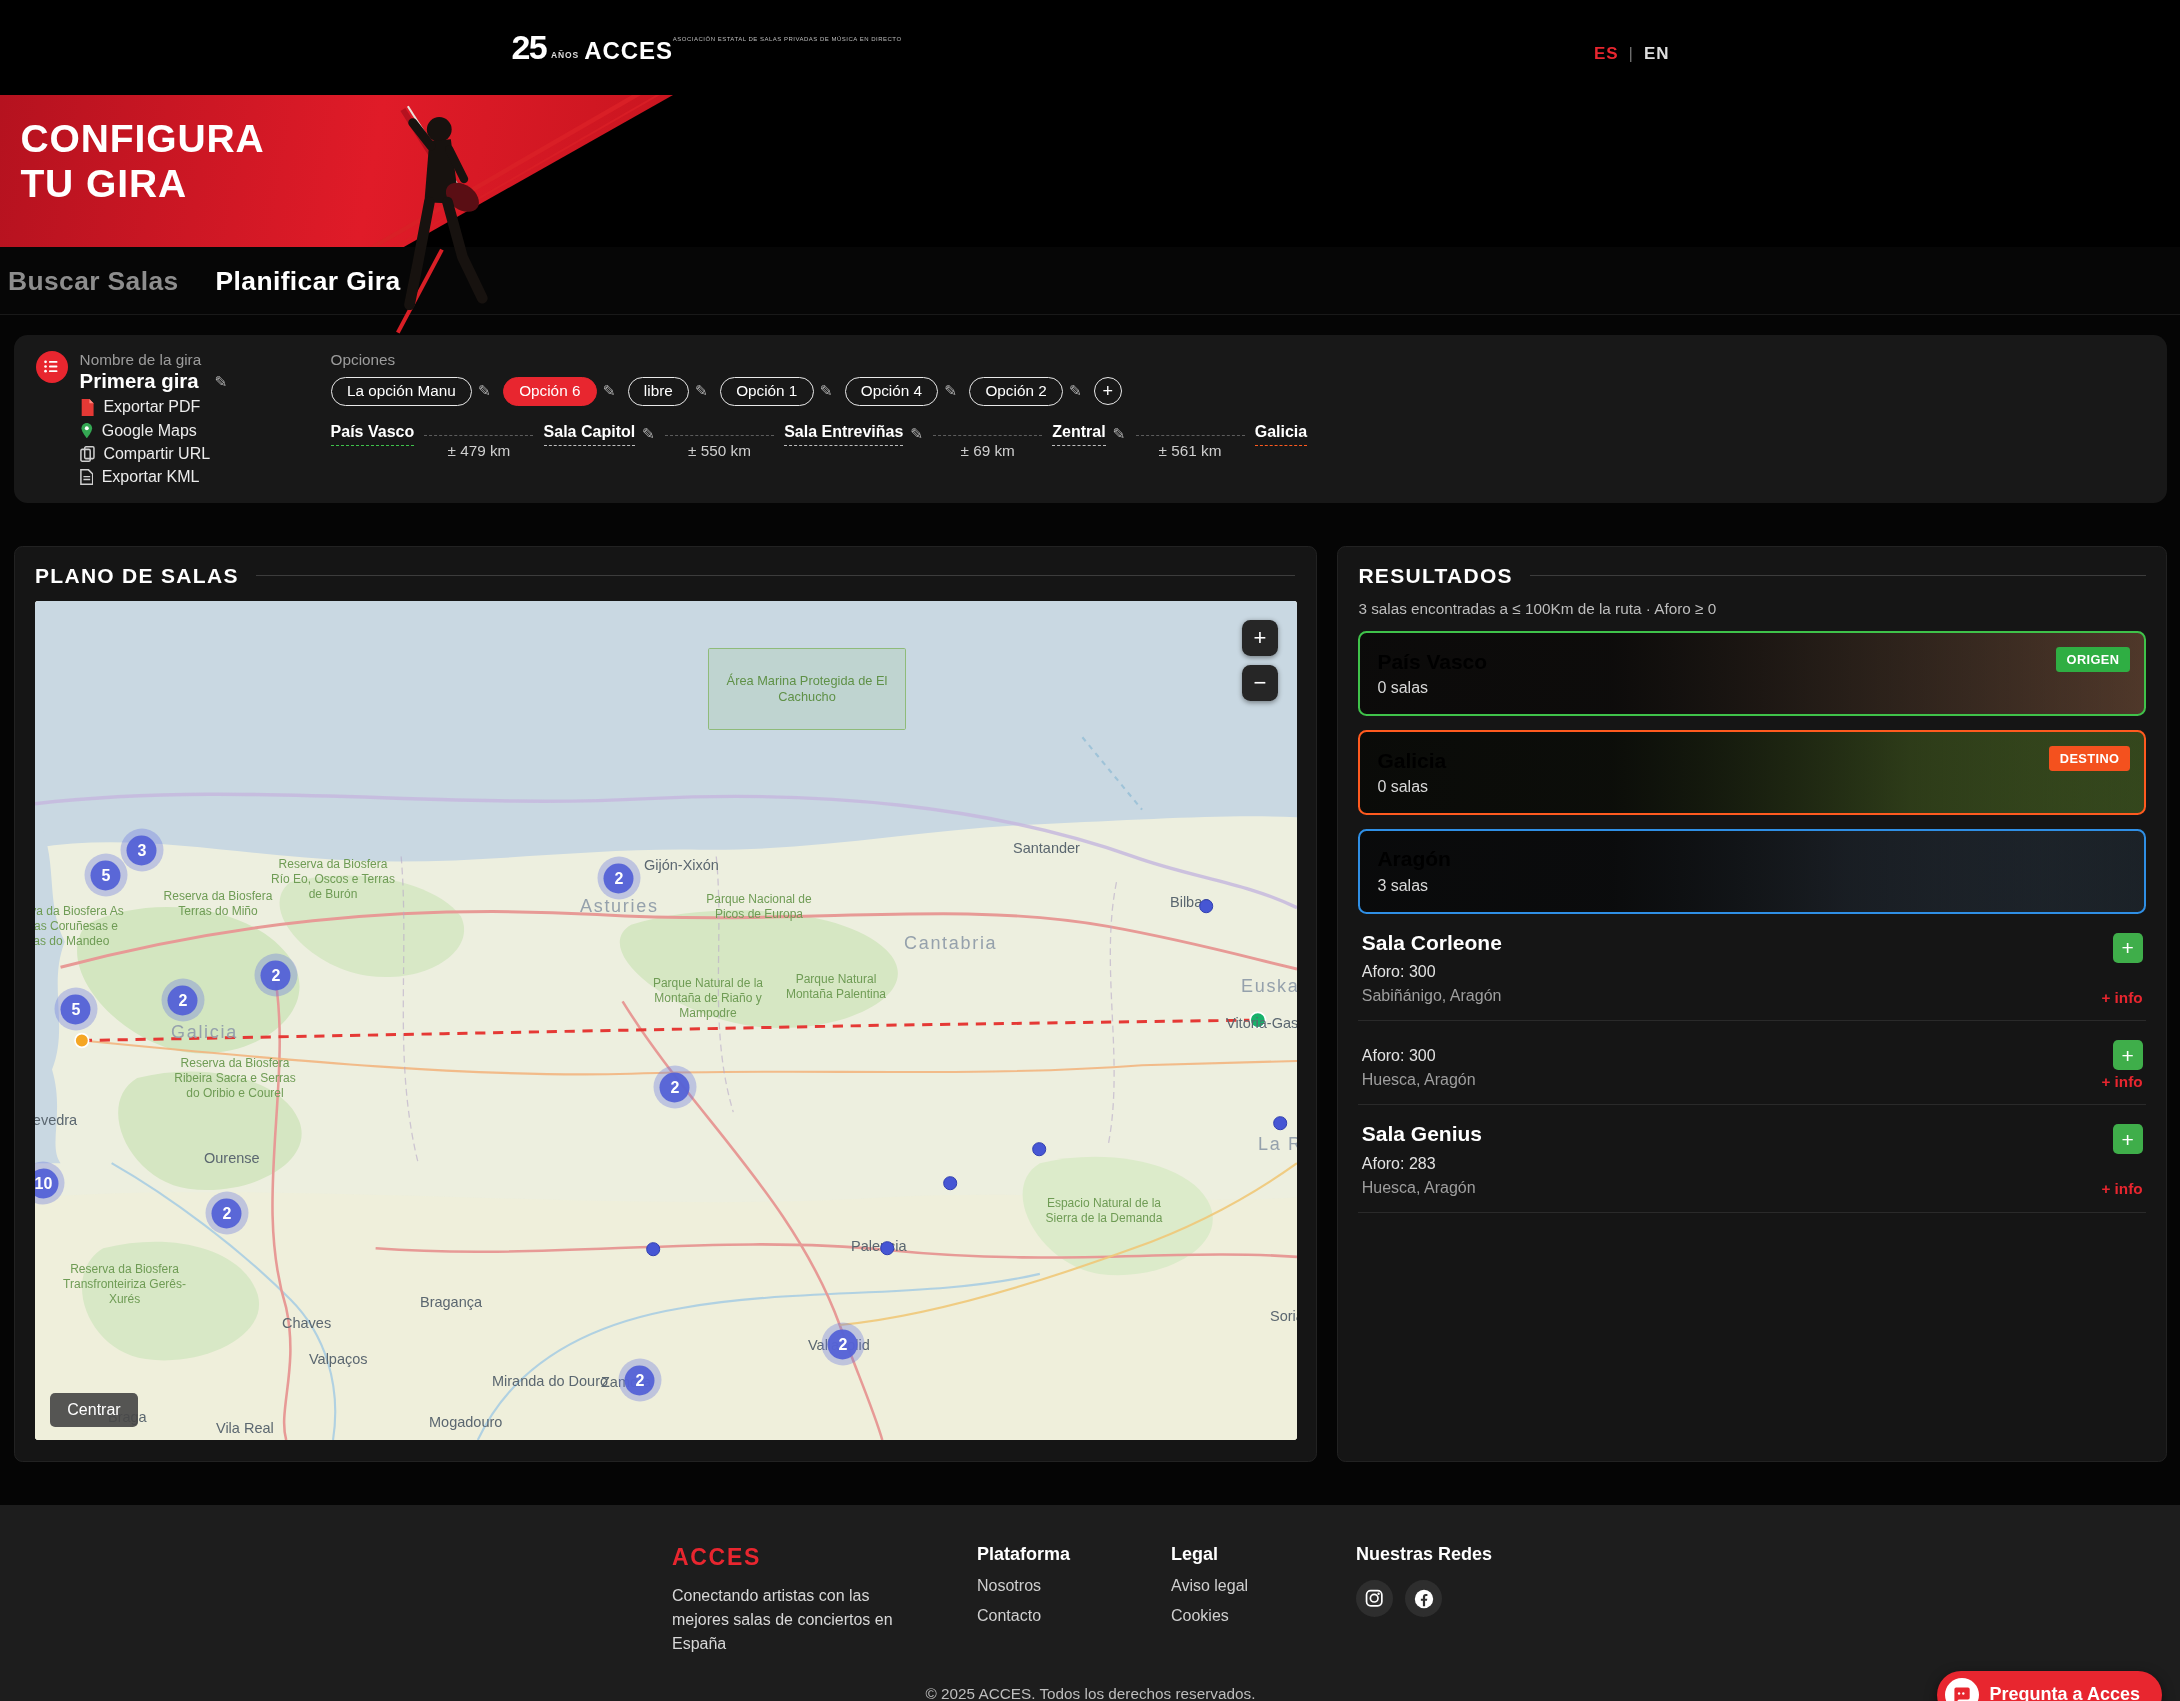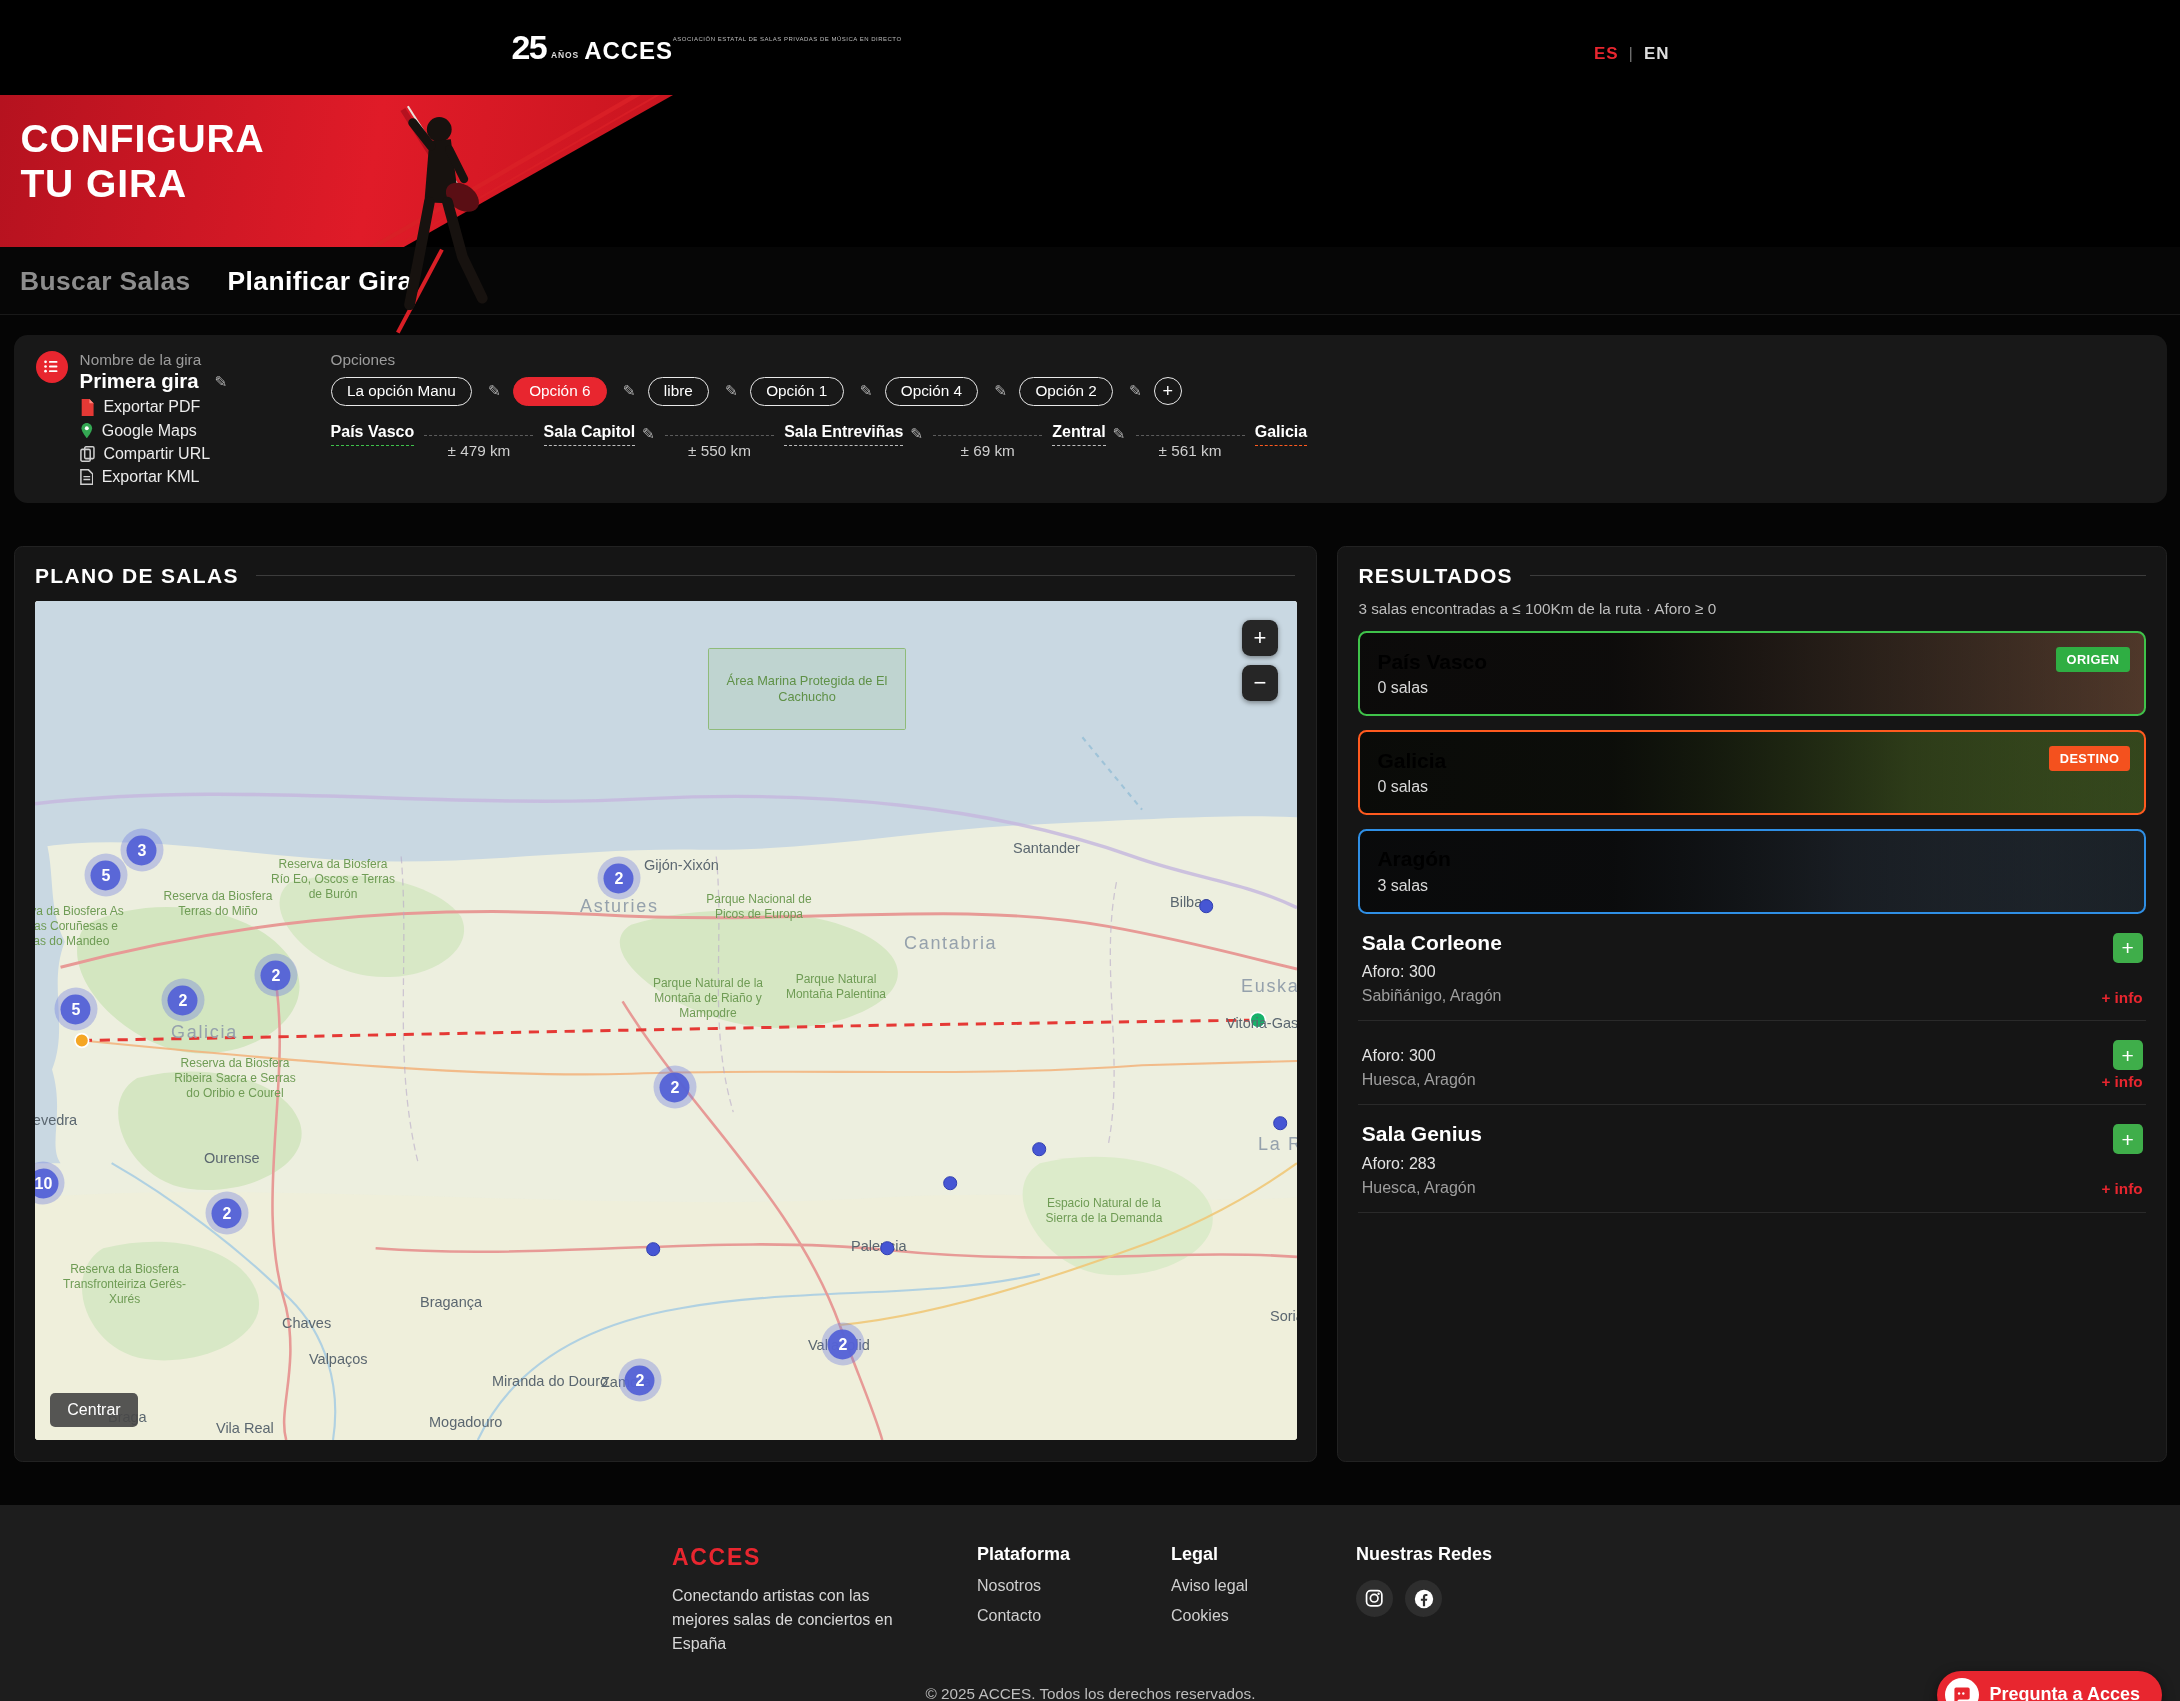--- a/index.html
+++ b/index.html
@@ -30,21 +30,21 @@
     background:linear-gradient(100deg,#b5121f,#e01b28 55%,#c8151f);
     clip-path:polygon(0 0, 100% 0, 60% 100%, 0 100%); }
   .stripe { position:absolute; top:0; height:152px; background:#d91f26; transform:skewX(-60deg); transform-origin:top left; }
   .stripe1 { left:632px; width:8.5px; }
   .stripe2 { left:656px; width:4.3px; opacity:.85; }
   .slash { position:absolute; left:373px; top:194px; width:94px; height:4.3px; background:#d91f26; transform:rotate(-62deg); }
   .banner-title { position:absolute; left:20.4px; top:22px; z-index:4; font-size:39px; font-weight:800; letter-spacing:0.9px; line-height:1.15; }
   .guitarist { position:absolute; left:388px; top:3.4px; height:215px; z-index:6; }
 
   
-  .tabs { display:flex; align-items:baseline; gap:37px; padding:19px 20px 17px;
+  .tabs { display:flex; align-items:baseline; gap:37px; padding:19px 8px 17px;
     border-bottom:0.9px solid rgba(255,255,255,0.08); background:#060606; }
   .tab { background:none; border:none; font-size:26.4px; font-weight:800; letter-spacing:0.4px; }
   .tab.inactive { color:#8d8d8d; }
   .tab.active { color:#fff; }
 
   
   .tour-panel { margin:20.4px 13.6px 0; background:#181818; border-radius:13.6px; padding:15.3px 22px 17px;
     display:flex; gap:39px; }
   .tour-left { width:256px; flex-shrink:0; }
   .tour-head { display:flex; gap:12px; }
@@ -55,21 +55,21 @@
   .tour-name { font-size:20.4px; font-weight:700; }
   .pencil { color:#b5b5b5; font-size:15.3px; background:none; border:none; }
   .tour-actions { margin-left:44px; margin-top:5.1px; }
   .action { display:flex; align-items:center; gap:8.5px; font-size:16px; color:#ececec; margin-top:5.1px;
     background:none; border:none; }
   .action svg { flex-shrink:0; }
 
   .tour-right { flex:1; }
   .options-label { font-size:15.3px; color:#9c9c9c; }
   .pills { display:flex; align-items:center; flex-wrap:wrap; gap:12px; margin-top:8.5px; }
-  .pill-group { display:flex; align-items:center; gap:16px; }
+  .pill-group { display:flex; align-items:center; gap:6px; }
   .pill { border:1.3px solid #e9e9e9; background:transparent; color:#fff; font-size:15.3px;
     padding:4.3px 15.3px; border-radius:851px; font-weight:500; }
   .pill.selected { background:#e8262f; border-color:#e8262f; }
   .add-btn { width:28px; height:28px; border-radius:50%; border:1.3px solid #e9e9e9; background:none;
     color:#fff; font-size:18px; line-height:1; }
 
   .route { display:flex; align-items:flex-start; margin-top:17px; }
   .stop { display:flex; align-items:center; gap:6.8px; }
   .stop-name { font-size:16px; font-weight:700; padding-bottom:4.3px; border-bottom:1.7px dashed #bdbdbd;
     background:none; border-left:none; border-right:none; border-top:none; color:#fff; }

